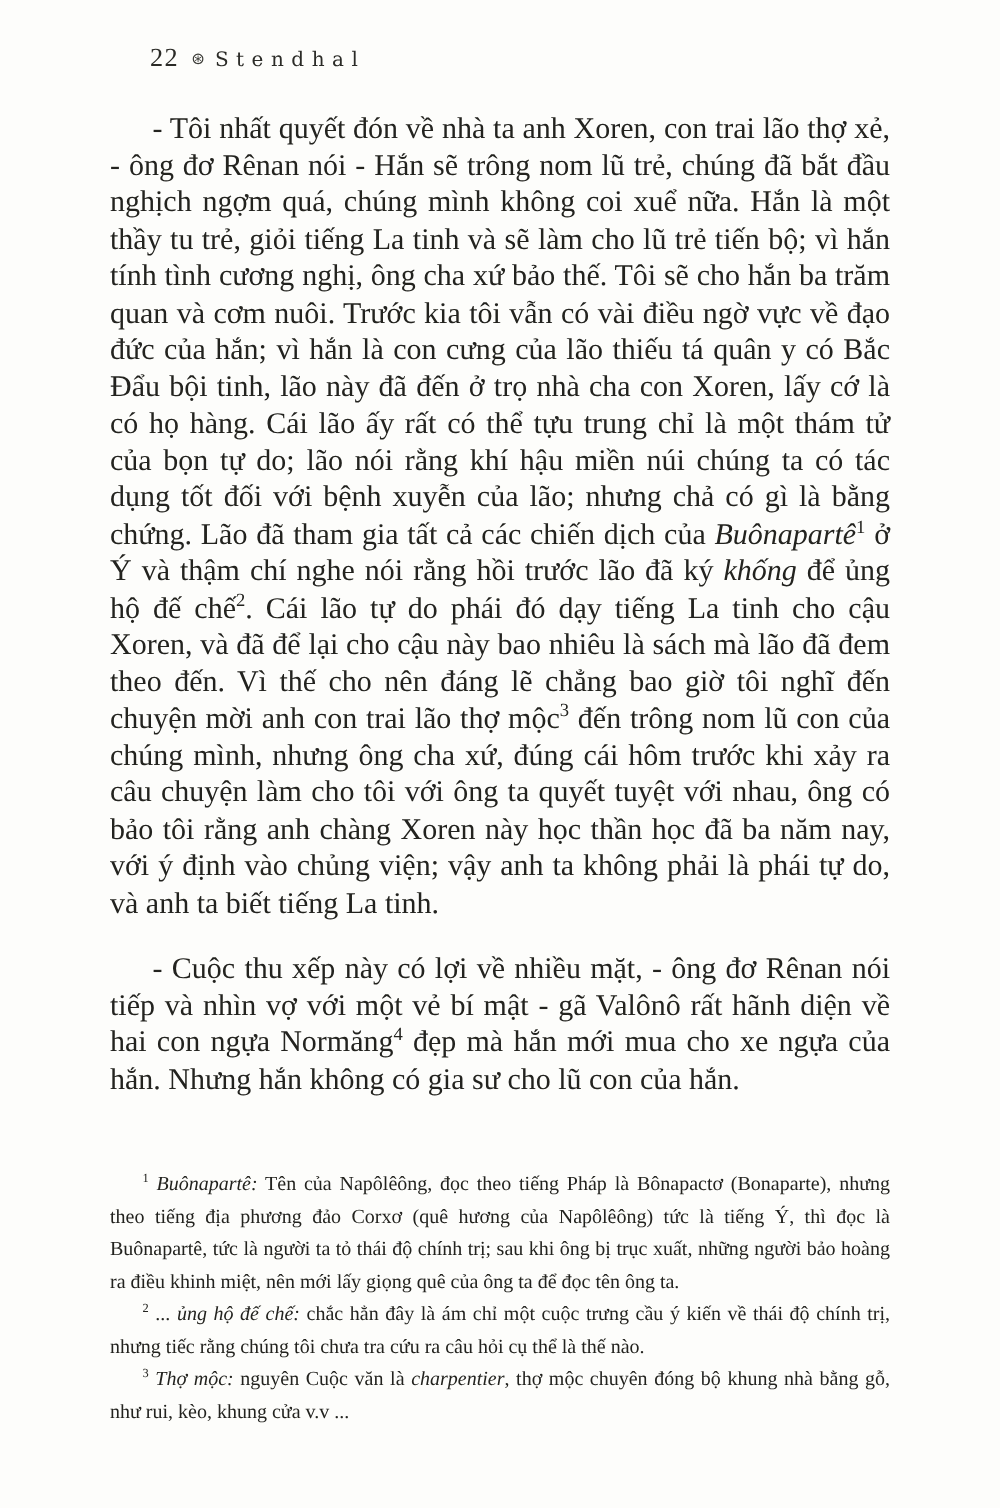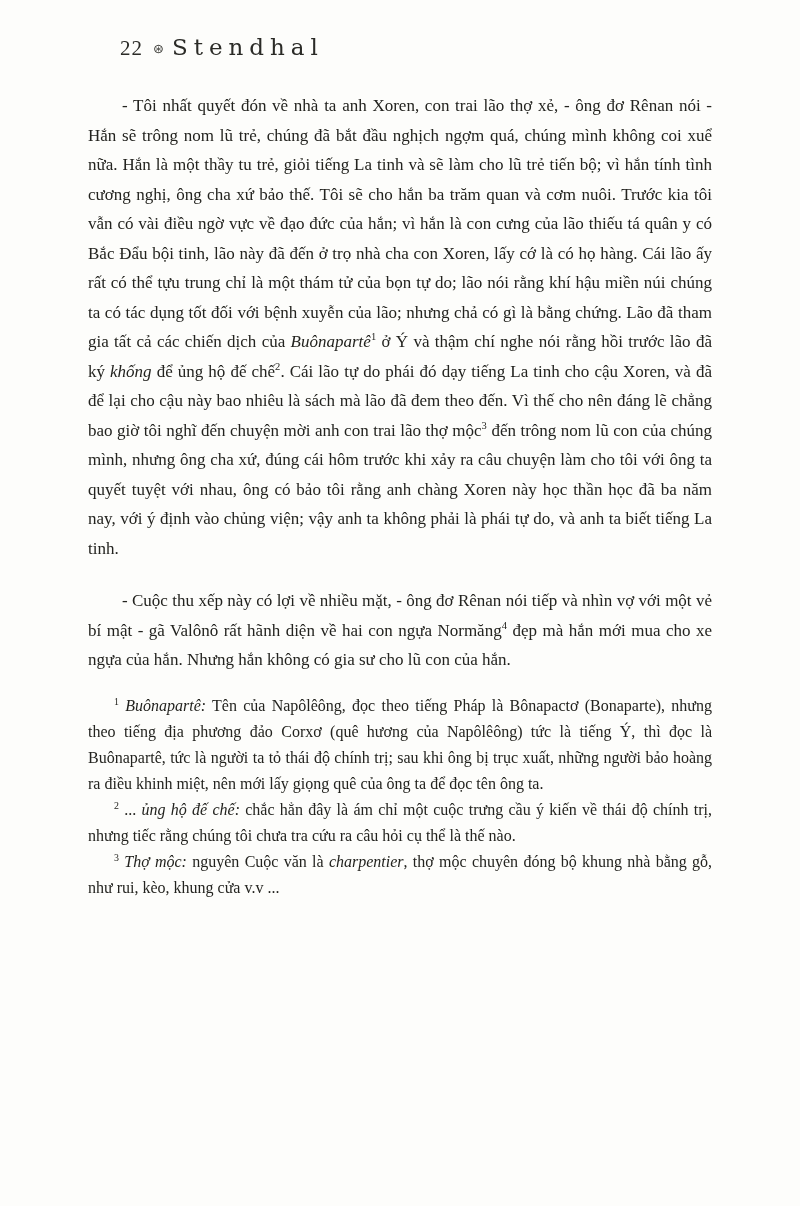--- a/index.html
+++ b/index.html
@@ -34,34 +34,34 @@
     font-family: "DejaVu Sans", sans-serif;
     font-size: 13px;
     margin: 0 8px 0 10px;
     position: relative;
     top: -2px;
     color: #3a3a35;
   }
   .author {
     font-family: "DejaVu Serif", serif;
     letter-spacing: 6px;
-    font-size: 23px;
+    font-size: 16px;
   }
   .body-text p {
-    font-size: 17px;
+    font-size: 24px;
     line-height: 29.5px;
     text-align: justify;
     text-indent: 34px;
     margin: 0;
   }
   .body-text p + p {
     margin-top: 23px;
   }
   .footnotes {
-    margin-top: 18px;
+    margin-top: 56px;
   }
   .footnotes p {
     font-size: 16px;
     line-height: 26px;
     text-align: justify;
     text-indent: 26px;
     margin: 0;
   }
   em { font-style: italic; }
   sup {

